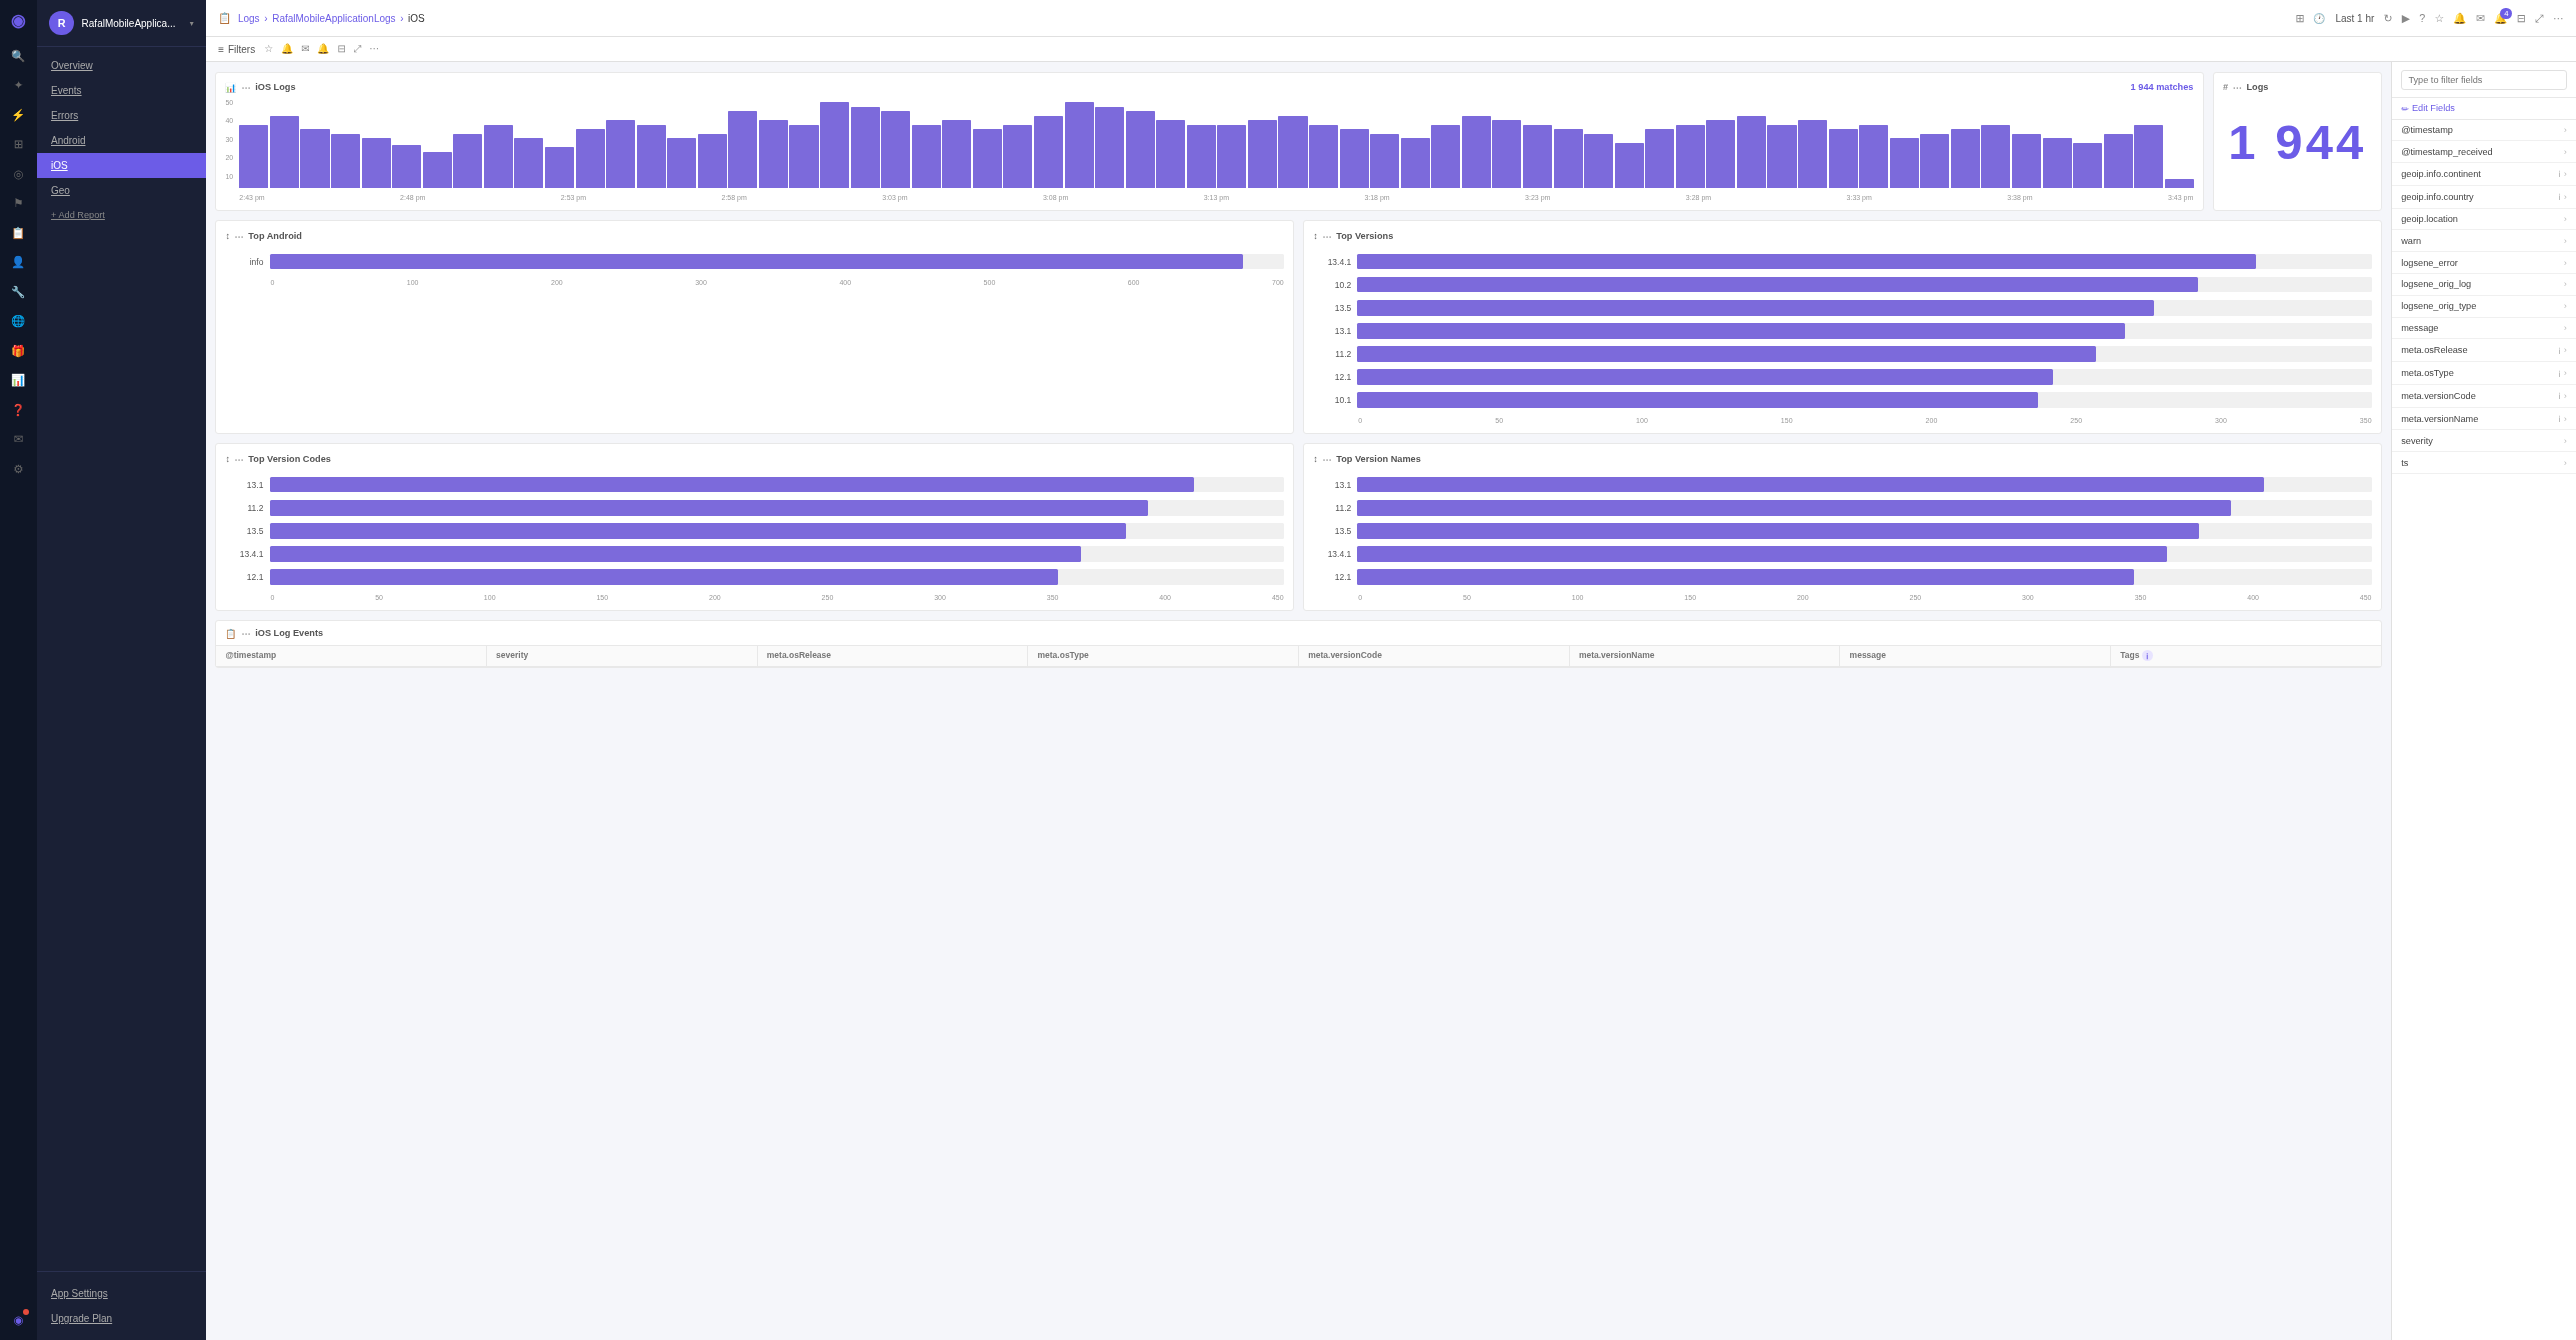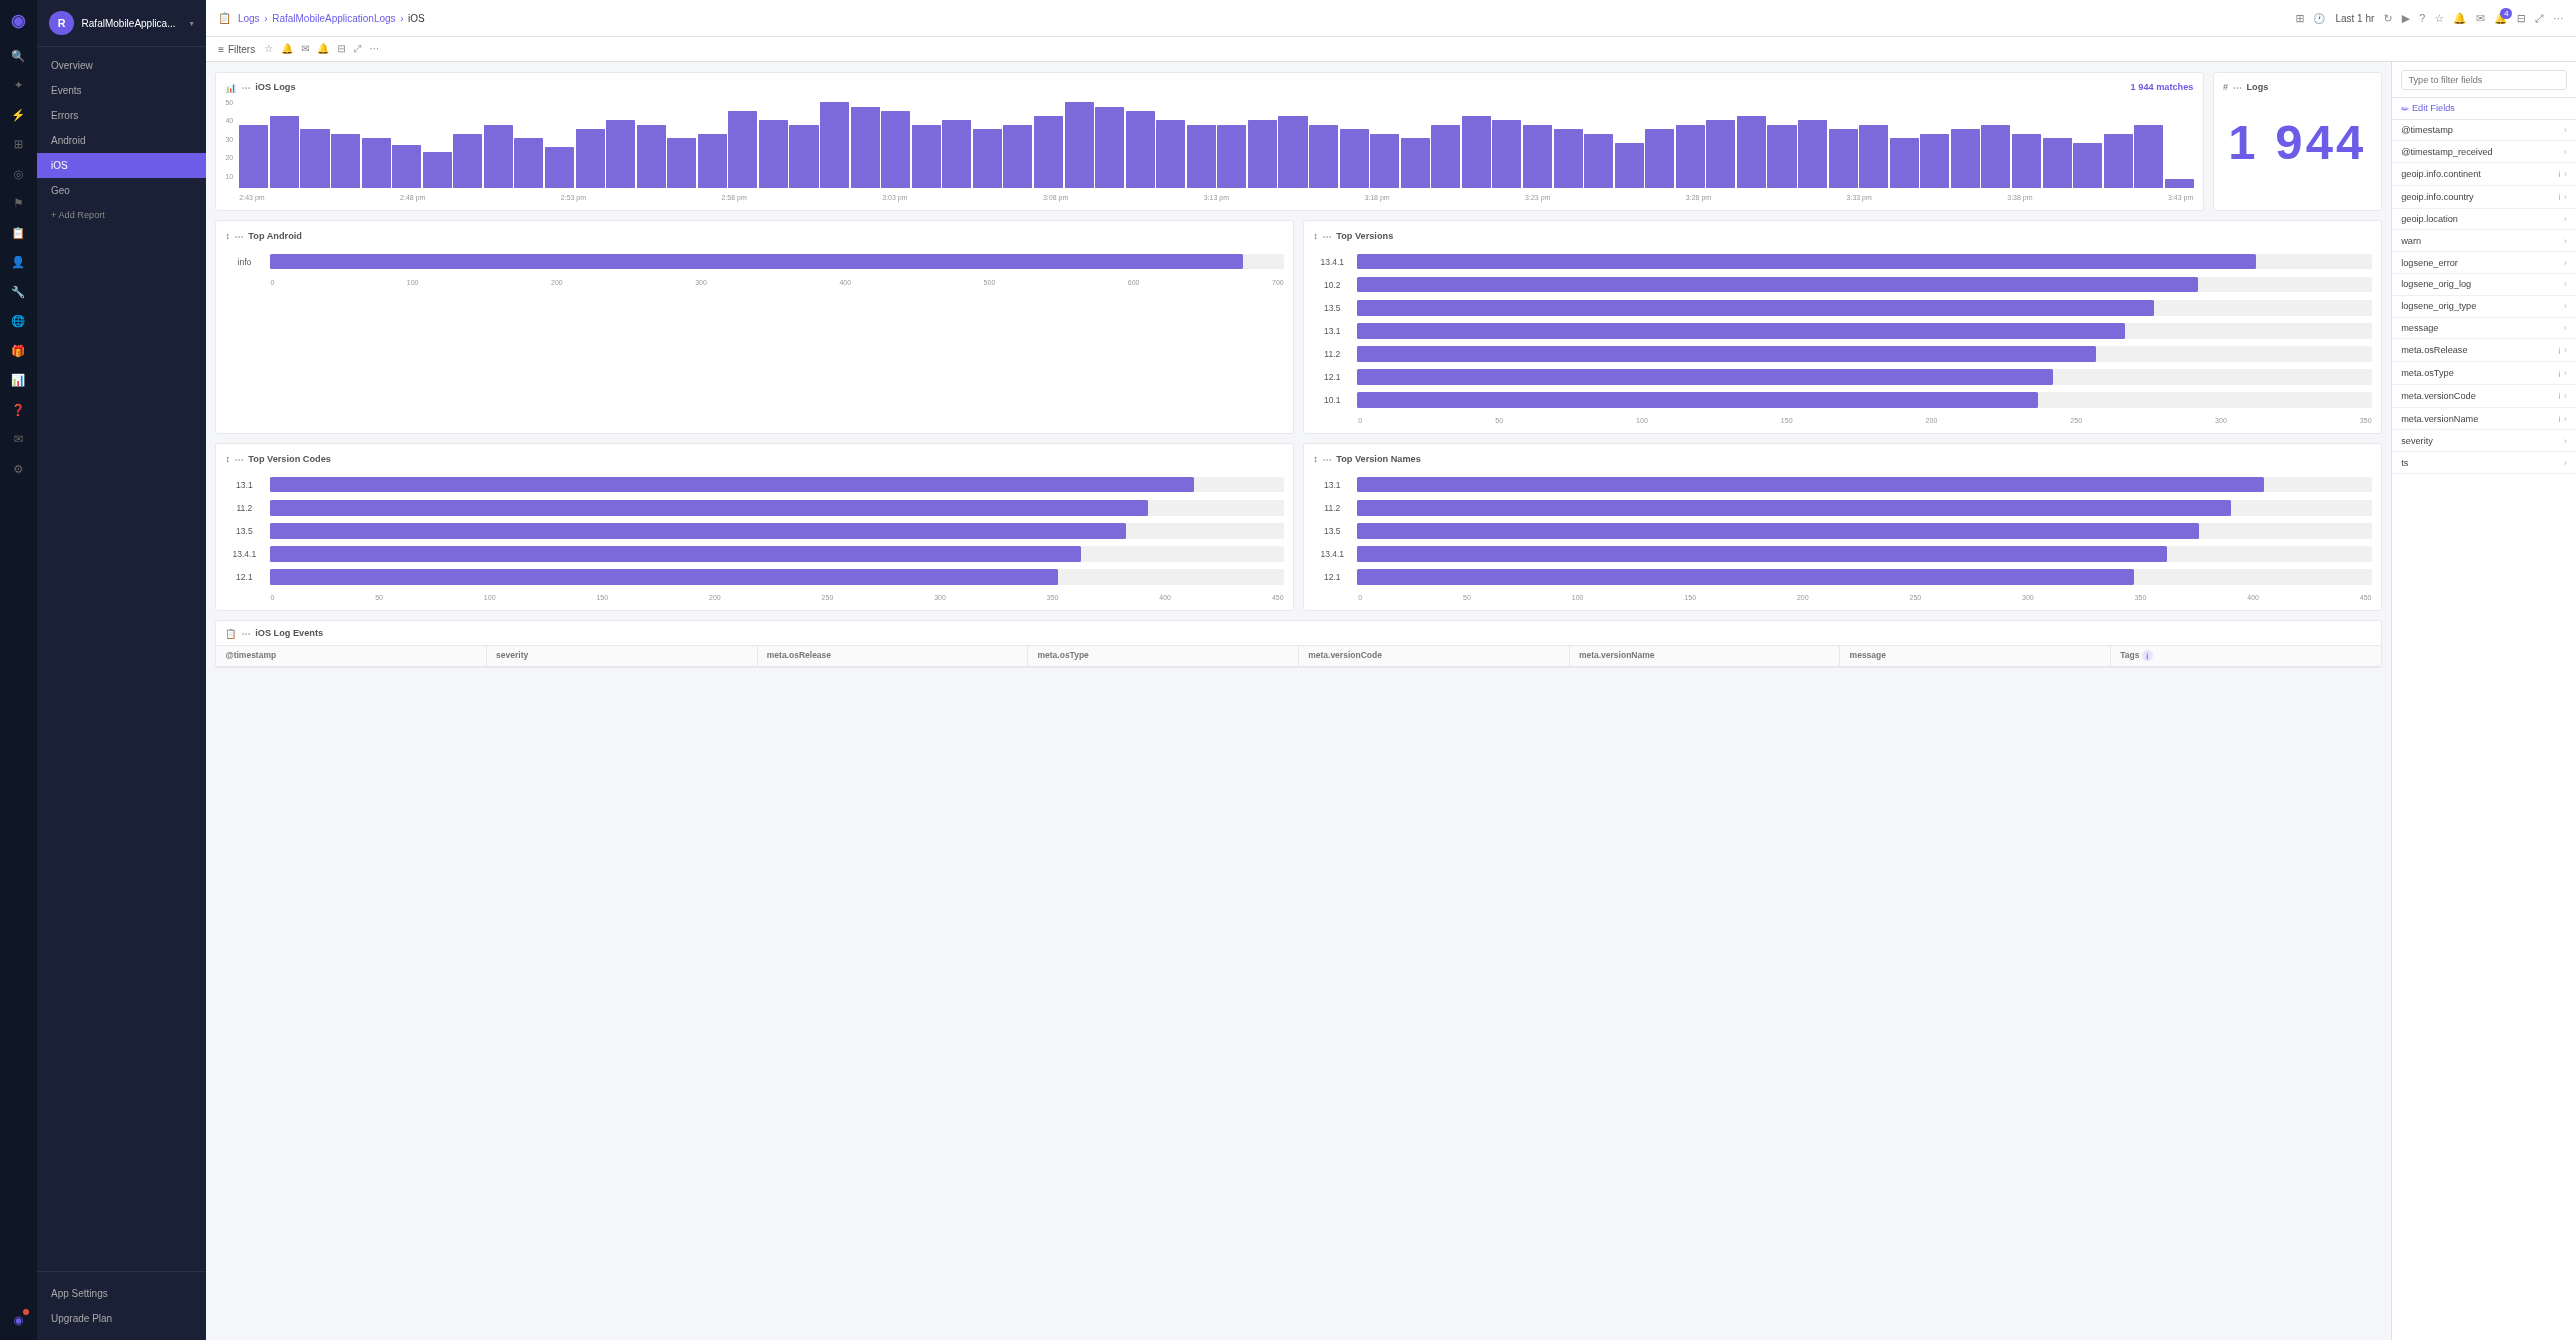--- a/index.html
+++ b/index.html
@@ -5,21 +5,21 @@
     * { box-sizing: border-box; margin: 0; padding: 0; }
     body { font-family: -apple-system, BlinkMacSystemFont, 'Segoe UI', sans-serif; background: #f5f6fa; color: #333; font-size: 10px; display: flex; height: 100vh; overflow: hidden; }
 
     
     .sidebar { width: 169px; background: #1a2035; color: #ccc; display: flex; flex-direction: column; flex-shrink: 0; }
     .sidebar-logo { display: flex; align-items: center; padding: 10.8px 12.3px; gap: 7.7px; border-bottom: 0.8px solid #2a3050; }
     .sidebar-logo-icon { width: 24.6px; height: 24.6px; background: #6c5ce7; border-radius: 50%; display: flex; align-items: center; justify-content: center; color: white; font-size: 10.8px; font-weight: bold; }
     .sidebar-app-name { color: white; font-size: 10px; font-weight: 500; flex: 1; }
     .sidebar-chevron { color: #888; font-size: 7.7px; }
     .sidebar-nav { flex: 1; padding: 6.2px 0; }
-    .nav-item { padding: 7px 14px; color: #aaa; cursor: pointer; font-size: 10px; display: flex; align-items: flex-start; gap: 6.2px; }
+    .nav-item { padding: 7px 14px; color: #aaa; cursor: pointer; font-size: 10px; display: flex; align-items: flex-start; gap: 6.2px; text-decoration: underline; }
     .nav-item.active { background: #6c5ce7; color: #fff; }
     .nav-item.add-report { color: #888; font-size: 9.2px; }
     .sidebar-bottom { padding: 9.2px 0; border-top: 0.8px solid #2a3050; }
 
     
     .main-content { flex: 1; display: flex; flex-direction: column; overflow: hidden; }
 
     
     .topbar { background: white; border-bottom: 0.8px solid #e0e0e0; padding: 0 12.3px; height: 37px; display: flex; align-items: center; gap: 6.2px; flex-shrink: 0; }
     .breadcrumb { display: flex; align-items: center; gap: 4.6px; color: #6c5ce7; font-size: 10px; }
@@ -49,21 +49,21 @@
 
     
     .histogram { display: flex; align-items: flex-end; gap: 1.5px; height: 92px; padding: 3.1px 0; }
     .hist-bar { background: #7c6adb; flex: 1; min-width: 2.3px; border-radius: 0.8px 0.8px 0 0; }
     .hist-axis { display: flex; justify-content: space-between; font-size: 7px; color: #999; margin-top: 3.1px; }
     .hist-ylabels-col { display: flex; flex-direction: column; justify-content: space-between; height: 92px; font-size: 7px; color: #999; padding-right: 3.1px; }
 
     
     .hbar-chart { display: flex; flex-direction: column; gap: 7.7px; padding: 6.2px 0; }
     .hbar-row { display: flex; align-items: center; gap: 6.2px; }
-    .hbar-label { width: 38px; text-align: center; font-size: 8.5px; color: #555; flex-shrink: 0; }
+    .hbar-label { width: 38px; text-align: right; font-size: 8.5px; color: #555; flex-shrink: 0; }
     .hbar-track { flex: 1; background: #f0f0f0; border-radius: 1.5px; height: 15.4px; }
     .hbar-fill { background: #7c6adb; height: 100%; border-radius: 1.5px; }
     .hbar-axis { display: flex; justify-content: space-between; font-size: 7px; color: #999; margin-top: 3.1px; padding-left: 45px; }
 
     
     .right-panel { width: 185px; background: white; border-left: 0.8px solid #e0e0e0; flex-shrink: 0; overflow-y: auto; }
     .right-panel-search { padding: 7.7px 9.2px; border-bottom: 0.8px solid #e8e8e8; }
     .right-panel-search input { width: 100%; border: 0.8px solid #e0e0e0; border-radius: 3.1px; padding: 3.8px 6.2px; font-size: 9.2px; color: #aaa; }
     .edit-fields-btn { display: flex; align-items: center; gap: 3.1px; color: #6c5ce7; font-size: 9.2px; padding: 4.6px 9.2px; cursor: pointer; border-bottom: 0.8px solid #e8e8e8; }
     .field-item { display: flex; align-items: center; padding: 5.4px 9.2px; border-bottom: 0.8px solid #f0f0f0; cursor: pointer; }

